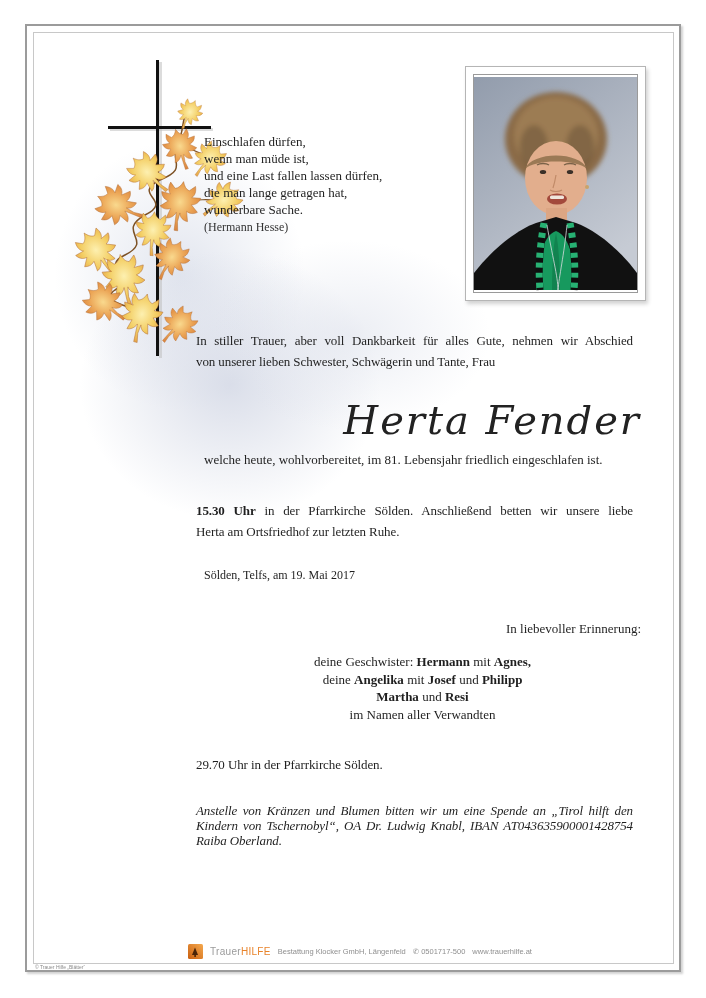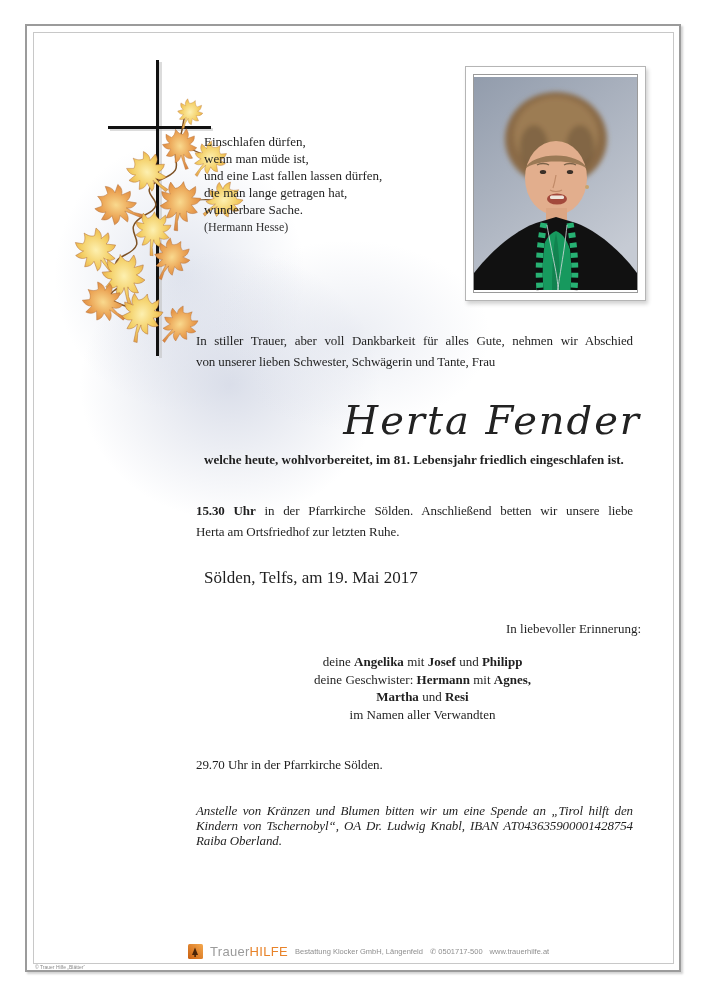--- a/index.html
+++ b/index.html
@@ -25,31 +25,31 @@
   .poem{left:204px;top:133px;width:260px;font-size:13px;line-height:17px;}
   .poem-line{white-space:nowrap;}
   .poem-attr{font-size:12px;color:#333;margin-top:1px;}
   .jblock{left:196px;width:437px;font-size:13px;line-height:20.5px;letter-spacing:-0.1px;}
   .jline{white-space:nowrap;text-align:justify;text-align-last:justify;}
   .jline.jlast{text-align:center;text-align-last:left;}
   .intro{top:331px;}
   .deceased-name{left:204px;top:394px;width:437px;text-align:right;
         font-family:"DejaVu Serif",serif;font-style:italic;font-size:40px;line-height:52px;
         letter-spacing:2px;color:#222;}
-  .passing{left:204px;top:452px;width:460px;font-size:13px;white-space:nowrap;font-weight:bold;}
+  .passing{left:204px;top:452px;width:460px;font-size:13px;white-space:nowrap;}
   .service{top:501px;}
-  .dateline{left:204px;top:568px;font-size:17px;}
+  .dateline{left:204px;top:568px;font-size:12px;}
   .remembrance{left:204px;top:621px;width:437px;text-align:right;font-size:13px;}
   .family{left:204px;top:653px;width:437px;text-align:center;font-size:13px;line-height:17.5px;}
   .rosary{top:755px;}
   .donation{top:803px;font-style:italic;line-height:15px;font-size:13px;}
   .footer{position:absolute;left:188px;top:942px;height:18px;display:flex;align-items:center;
         gap:7px;z-index:4;font-family:"Liberation Sans",sans-serif;}
   .logo-icon{width:15px;height:15px;display:inline-block;}
-  .brand{font-size:13px;letter-spacing:.3px;white-space:nowrap;}
+  .brand{font-size:10px;letter-spacing:.3px;white-space:nowrap;}
   .brand-trauer{color:#9b9b9b;}
   .brand-hilfe{color:#e8832a;}
   .footer-small{font-size:7.5px;color:#8f8f8f;white-space:nowrap;}
   .copyright{position:absolute;left:35px;top:964px;font-size:5px;color:#8a8a8a;
         font-family:"Liberation Sans",sans-serif;z-index:6;}
   .bold{font-weight:bold;}
 </style>
 </head>
 <body>
 
@@ -163,22 +163,22 @@
   <div class="textblock jblock service">
     <div class="jline"><span class="bold">15.30 Uhr</span><span> in der Pfarrkirche Sölden. Anschließend betten wir unsere liebe</span></div>
     <div class="jline jlast"><span>Herta am Ortsfriedhof zur letzten Ruhe.</span></div>
   </div>
 
   <div class="textblock dateline">Sölden, Telfs, am 19. Mai 2017</div>
 
   <div class="textblock remembrance">In liebevoller Erinnerung:</div>
 
   <div class="textblock family">
+    <div class="fline"><span>deine Geschwister: </span><span class="bold">Hermann</span><span> mit </span><span class="bold">Agnes,</span></div>
     <div class="fline"><span>deine </span><span class="bold">Angelika</span><span> mit </span><span class="bold">Josef</span><span> und </span><span class="bold">Philipp</span></div>
-    <div class="fline"><span>deine Geschwister: </span><span class="bold">Hermann</span><span> mit </span><span class="bold">Agnes,</span></div>
     <div class="fline"><span class="bold">Martha</span><span> und </span><span class="bold">Resi</span></div>
     <div class="fline"><span>im Namen aller Verwandten</span></div>
   </div>
 
   <div class="textblock jblock rosary">
     <div class="jline jlast">29.70 Uhr in der Pfarrkirche Sölden.</div>
   </div>
 
   <div class="textblock jblock donation">
     <div class="jline">Anstelle von Kränzen und Blumen bitten wir um eine Spende an „Tirol hilft den</div>

